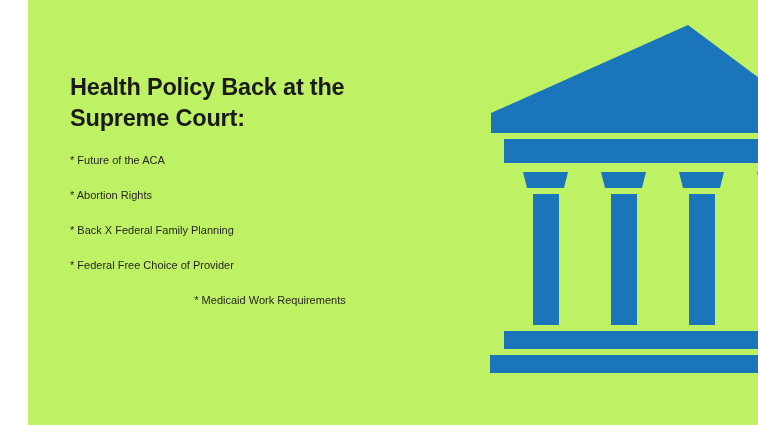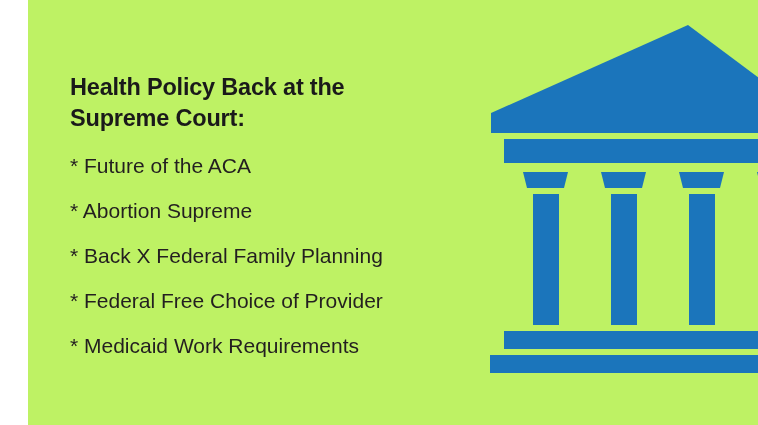--- a/index.html
+++ b/index.html
@@ -33,28 +33,28 @@
     margin: 0 0 20px 0;
     white-space: pre-line;
   }
   #bullet-list {
     list-style: none;
     margin: 0;
     padding: 0;
   }
   #bullet-list li {
     font-family: "Liberation Sans", sans-serif;
-    font-size: 21px;
+    font-size: 11px;
     font-weight: normal;
     color: #231f20;
     line-height: 1;
     margin: 0 0 24px 0;
     white-space: nowrap;
   }
-  #bullet-list li:last-child { margin-bottom: 0; }
+  #bullet-list li:last-child { margin-bottom: 0; text-align: center; }
 
   
   #courthouse {
     position: absolute;
     left: 440px;
     top: 0px;
     width: 318px;
     height: 425px;
   }
   #courthouse svg { display: block; }
@@ -64,21 +64,21 @@
 
 <div id="slide">
 
   <div id="text-block">
 
     <h1 id="slide-title">Health Policy Back at the
 Supreme Court:</h1>
 
     <ul id="bullet-list">
       <li>* Future of the ACA</li>
-      <li>* Abortion Supreme</li>
+      <li>* Abortion Rights</li>
       <li>* Back X Federal Family Planning</li>
       <li>* Federal Free Choice of Provider</li>
       <li>* Medicaid Work Requirements</li>
     </ul>
 
   </div>
 
   <div id="courthouse">
     <svg width="318" height="425" viewBox="0 0 318 425" xmlns="http://www.w3.org/2000/svg">
 

